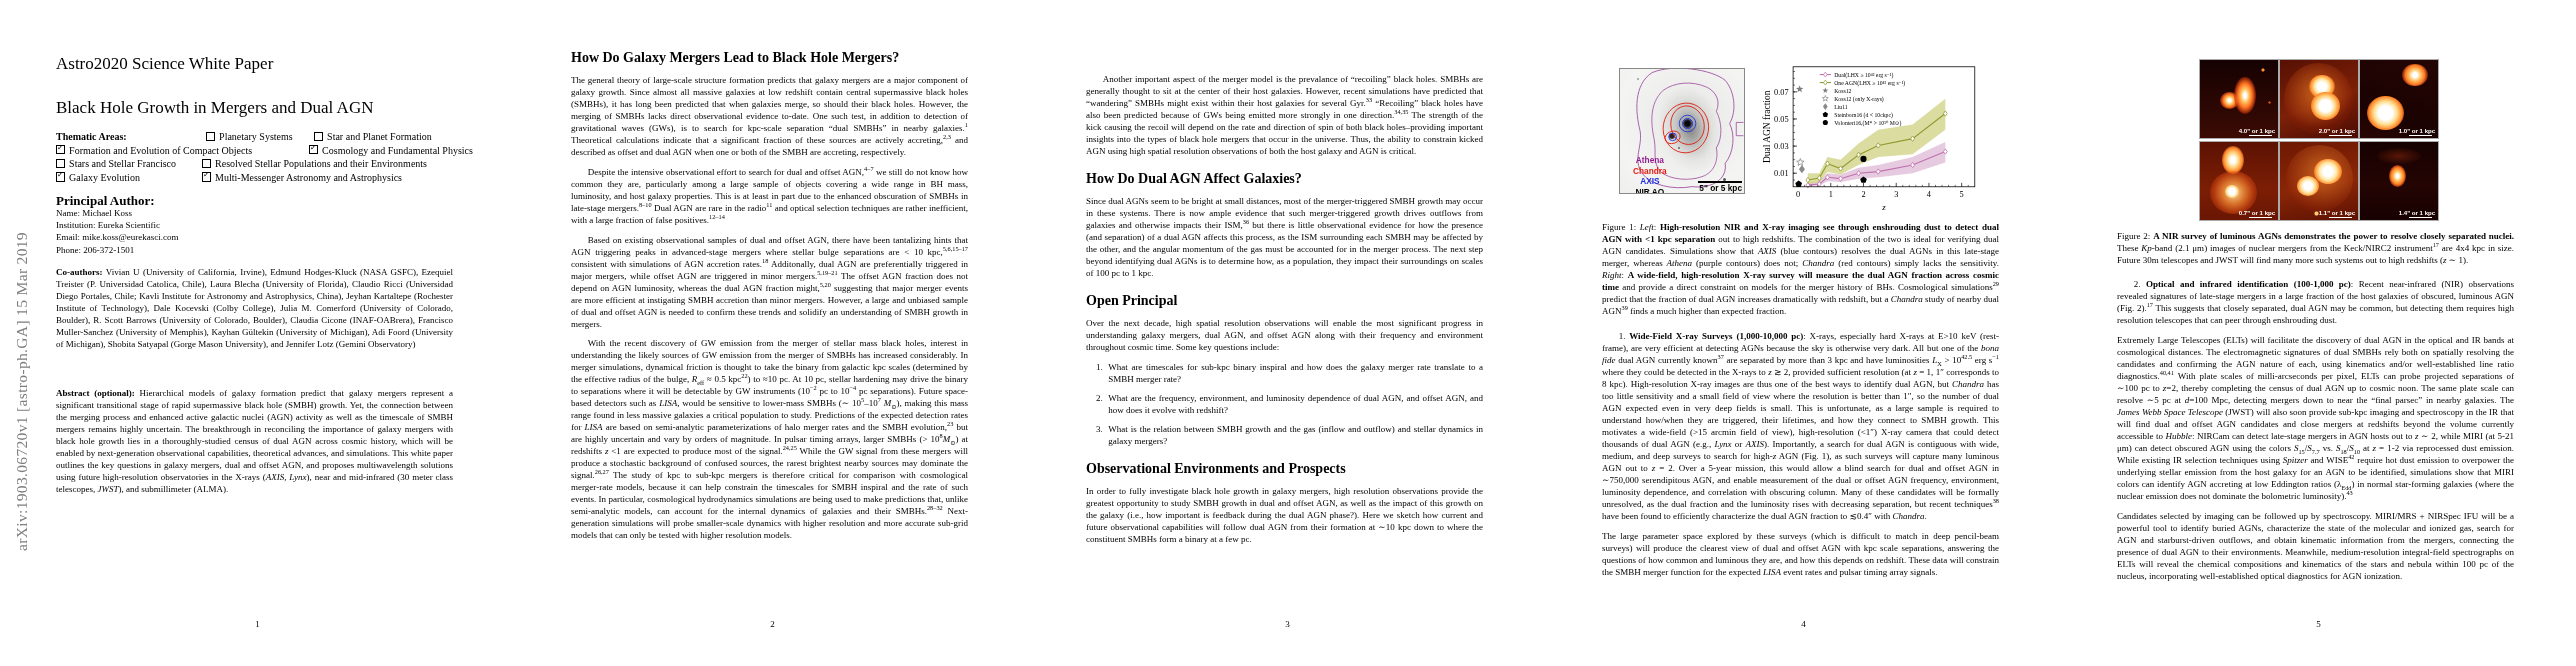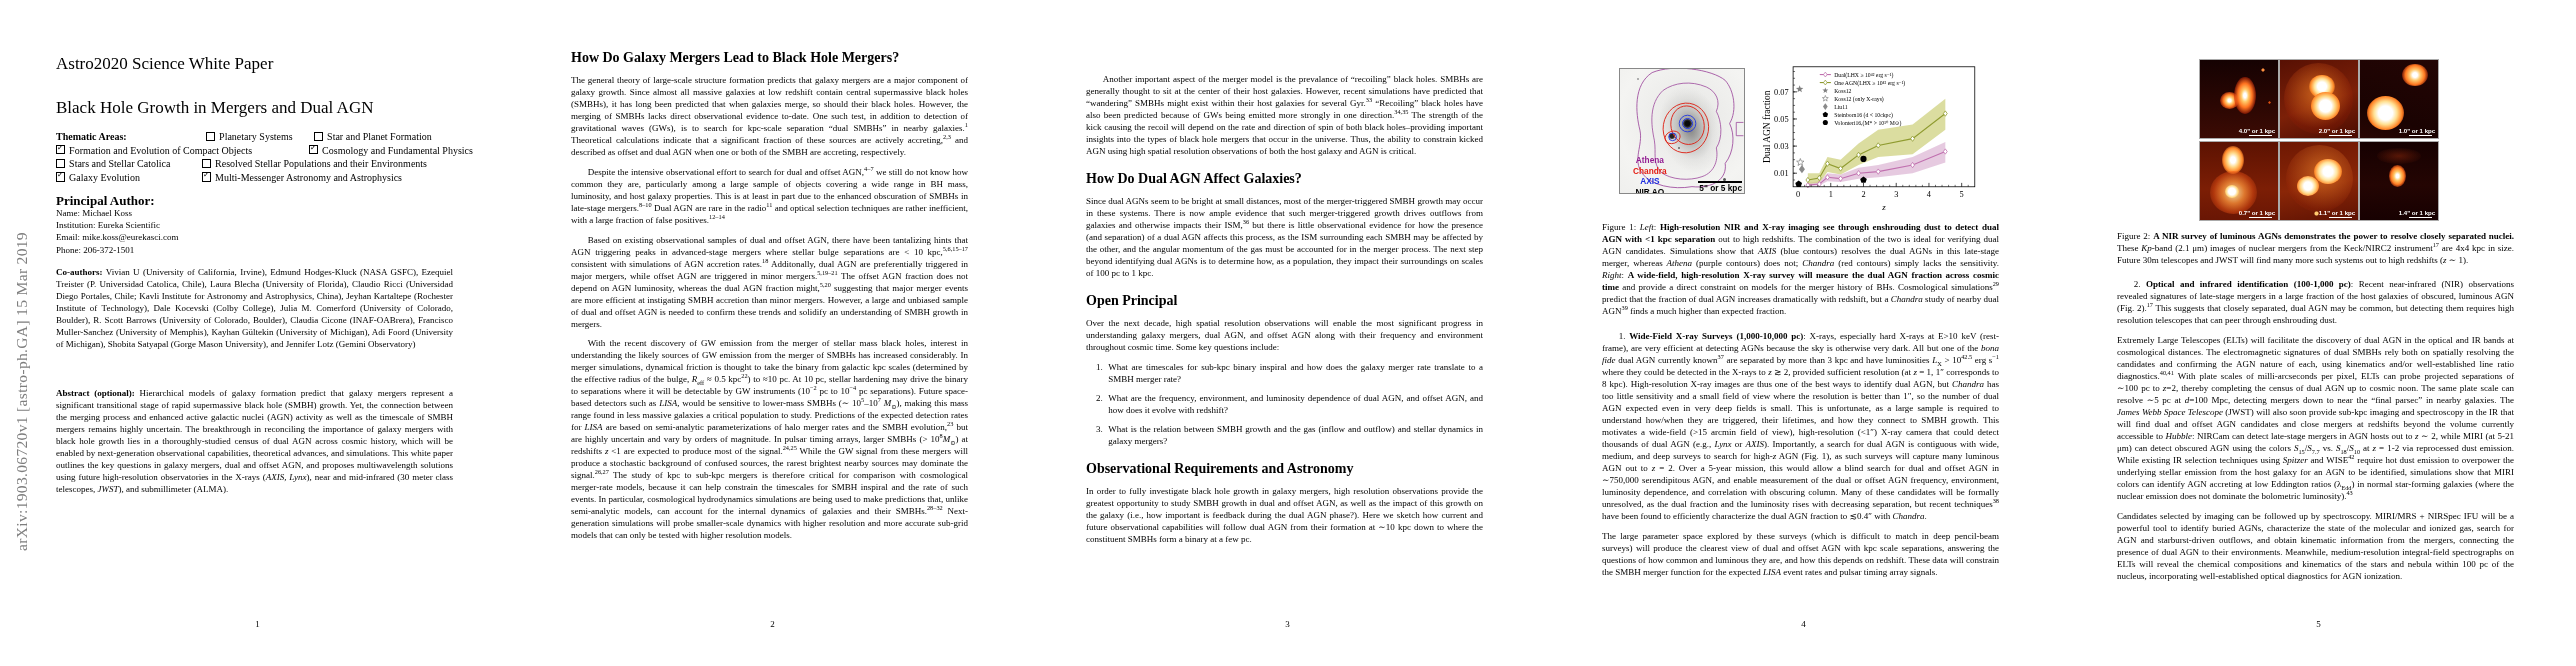--- a/index.html
+++ b/index.html
@@ -80,21 +80,21 @@
     <div class="watermark">arXiv:1903.06720v1  [astro-ph.GA]  15 Mar 2019</div>
     <h1 class="title">Astro2020 Science White Paper</h1>
     <h1 class="subtitle">Black Hole Growth in Mergers and Dual AGN</h1>
     <div class="thematic" id="thematic-rows">
         <div class="them-row"><span class="them-lead">Thematic Areas:</span><span class="them-item" style="left: 150px;"><span class="cbox"></span><span>Planetary Systems</span></span><span class="them-item" style="left: 258px;"><span class="cbox"></span><span>Star and Planet Formation</span></span></div>
         <div class="them-row">
           <span class="them-item" style="left: 0px;"><span class="cbox checked"></span><span>Formation and Evolution of Compact Objects</span></span>
           <span class="them-item" style="left: 253px;"><span class="cbox checked"></span><span>Cosmology and Fundamental Physics</span></span>
         </div>
         <div class="them-row">
-          <span class="them-item" style="left: 0px;"><span class="cbox"></span><span>Stars and Stellar Catolica</span></span>
+          <span class="them-item" style="left: 0px;"><span class="cbox"></span><span>Stars and Stellar Francisco</span></span>
           <span class="them-item" style="left: 146px;"><span class="cbox"></span><span>Resolved Stellar Populations and their Environments</span></span>
         </div>
         <div class="them-row">
           <span class="them-item" style="left: 0px;"><span class="cbox checked"></span><span>Galaxy Evolution</span></span>
           <span class="them-item" style="left: 146px;"><span class="cbox checked"></span><span>Multi-Messenger Astronomy and Astrophysics</span></span>
         </div>
       </div>
     <div class="pa-label">Principal Author:</div>
     <div class="pa-lines">
       <div>Name: Michael Koss</div>
@@ -123,21 +123,21 @@
       <p>Another important aspect of the merger model is the prevalance of “recoiling” black holes. SMBHs are generally thought to sit at the center of their host galaxies.  However, recent simulations have predicted that “wandering” SMBHs might exist within their host galaxies for several Gyr.<sup>33</sup> “Recoiling” black holes have also been predicted because of GWs being emitted more strongly in one direction.<sup>34,35</sup>  The strength of the kick causing the recoil will depend on the rate and direction of spin of both black holes–providing important insights into the types of black hole mergers that occur in the universe.  Thus, the ability to constrain kicked AGN using high spatial resolution observations of both the host galaxy and AGN is critical.</p>
       <h2 class="mid">How Do Dual AGN Affect Galaxies?</h2>
       <p class="noindent">Since dual AGNs seem to be bright at small distances, most of the merger-triggered SMBH growth may occur in these systems. There is now ample evidence that such merger-triggered growth drives outflows from galaxies and otherwise impacts their ISM,<sup>36</sup> but there is little observational evidence for how the presence (and separation) of a dual AGN affects this process, as the ISM surrounding each SMBH may be affected by the other, and the angular momentum of the gas must be accounted for in the merger process.  The next step beyond identifying dual AGNs is to determine how, as a population, they impact their surroundings on scales of 100 pc to 1 kpc.</p>
       <h2 class="mid">Open Principal</h2>
       <p class="noindent">Over the next decade, high spatial resolution observations will enable the most significant progress in understanding galaxy mergers, dual AGN, and offset AGN along with their frequency and environment throughout cosmic time. Some key questions include:</p>
       <ol id="questions">
           <li>What are timescales for sub-kpc binary inspiral and how does the galaxy merger rate translate to a SMBH merger rate?</li>
           <li>What are the frequency, environment, and luminosity dependence of dual AGN, and offset AGN, and how does it evolve with redshift?</li>
           <li>What is the relation between SMBH growth and the gas (inflow and outflow) and stellar dynamics in galaxy mergers?</li>
         </ol>
-      <h2 class="mid">Observational Requirements and Astronomy</h2>
+      <h2 class="mid">Observational Environments and Prospects</h2>
       <p class="noindent">In order to fully investigate black hole growth in galaxy mergers, high resolution observations provide the greatest opportunity to study SMBH growth in dual and offset AGN, as well as the impact of this growth on the galaxy (i.e., how important is feedback during the dual AGN phase?). Here we sketch how current and future observational capabilities will follow dual AGN from their formation at ∼10 kpc down to where the constituent SMBHs form a binary at a few pc.</p>
     </div>
     <div class="pagenum">3</div>
   </section>
 
   <section class="page" id="p4">
 
     <div class="fig1-img">
       <div class="g-halo"></div>
       <div class="g-core"></div>

